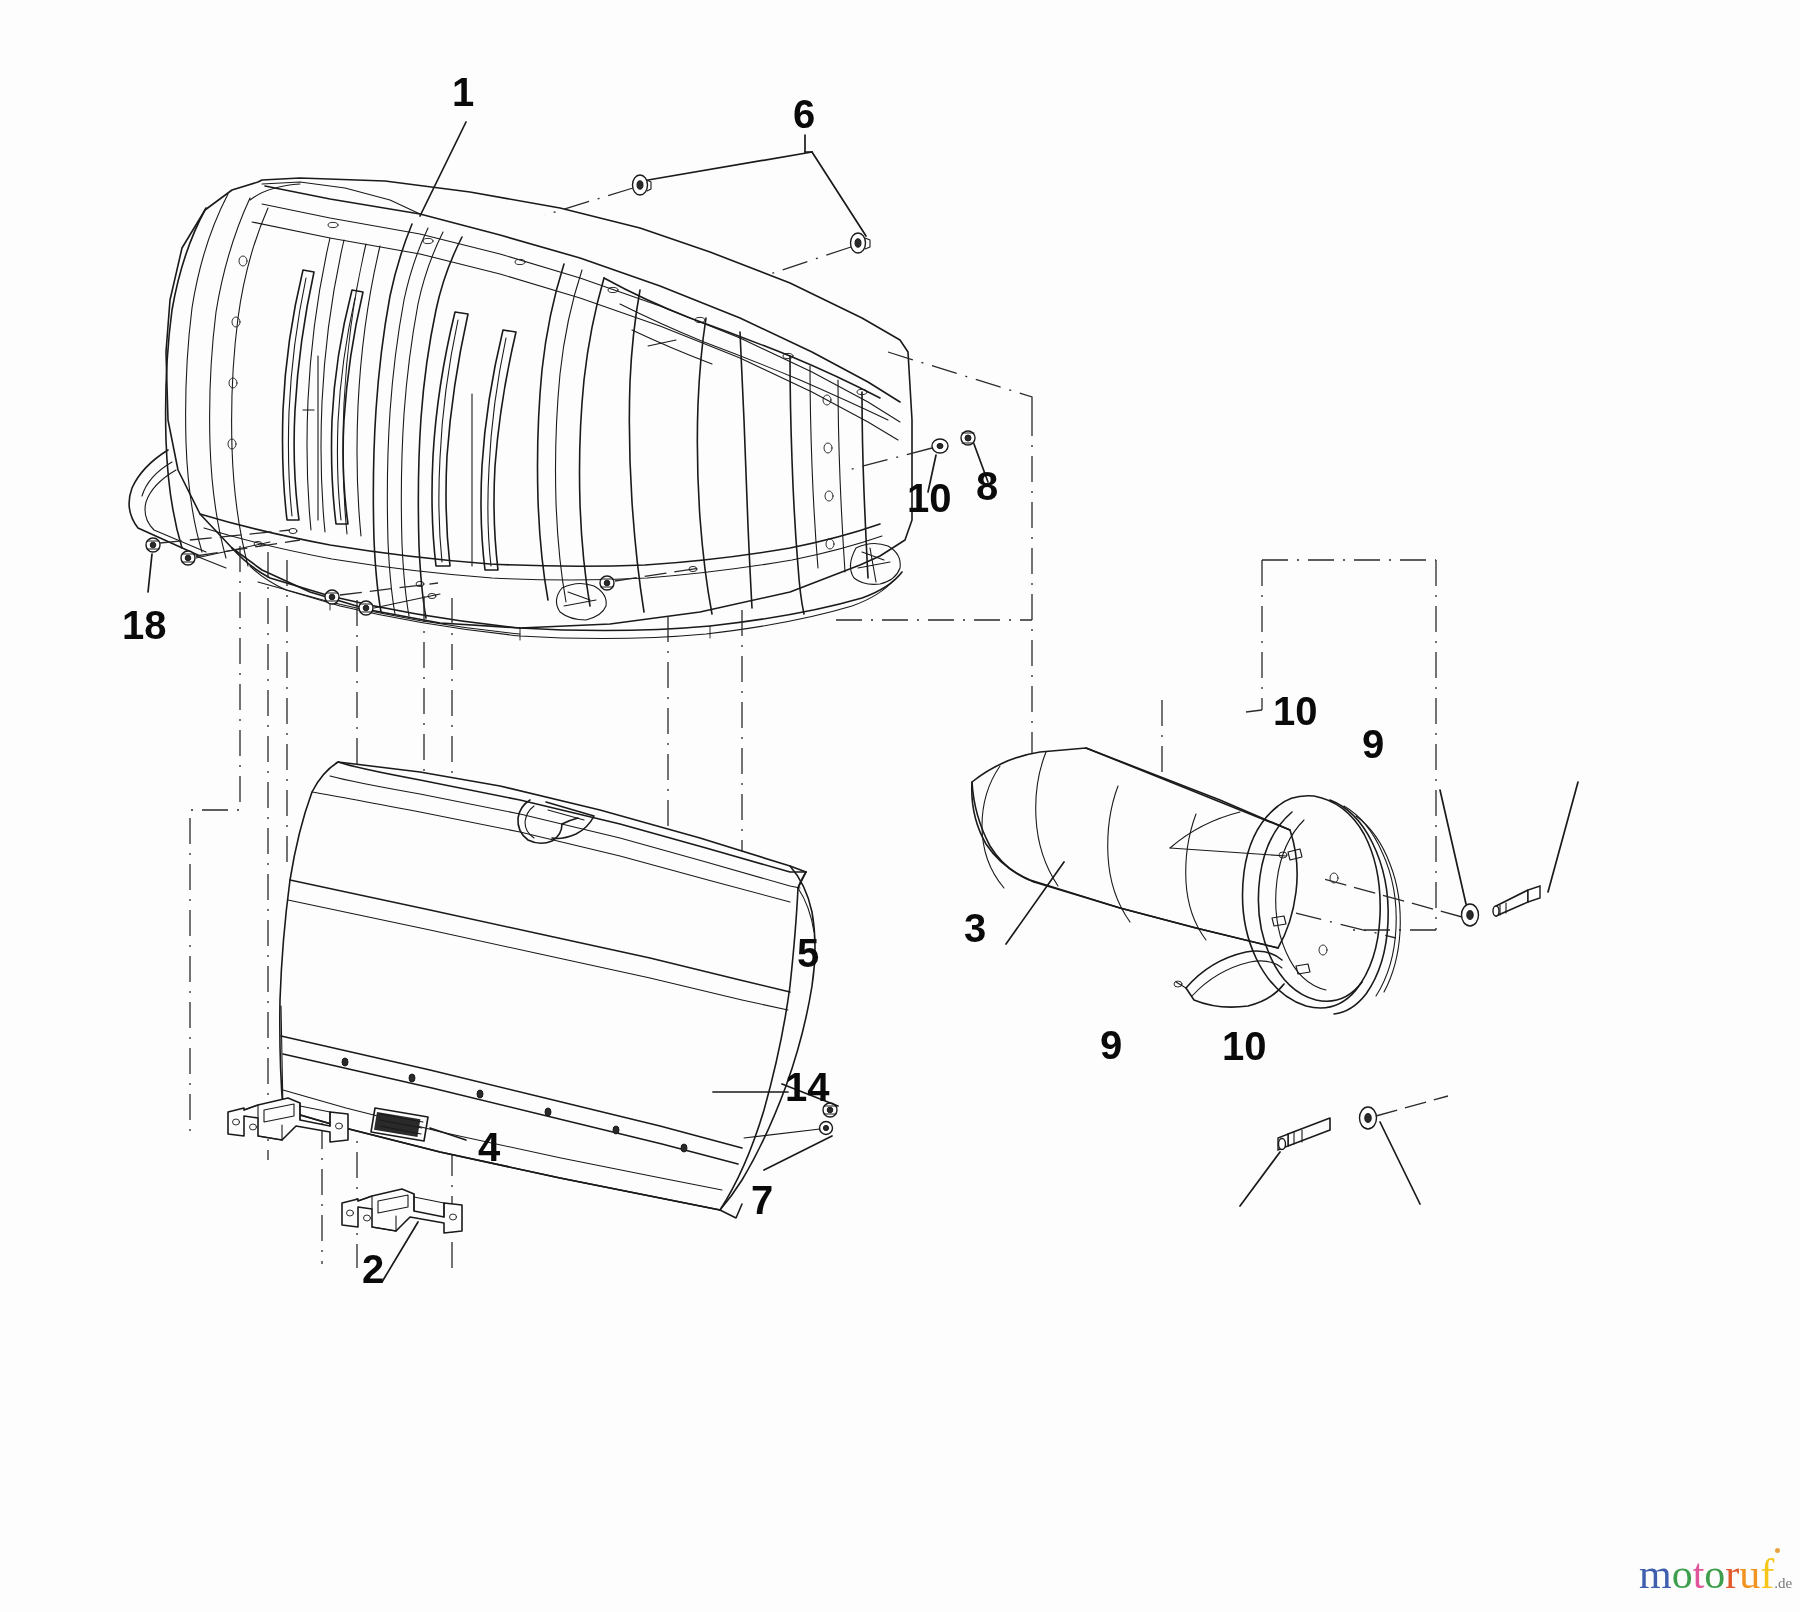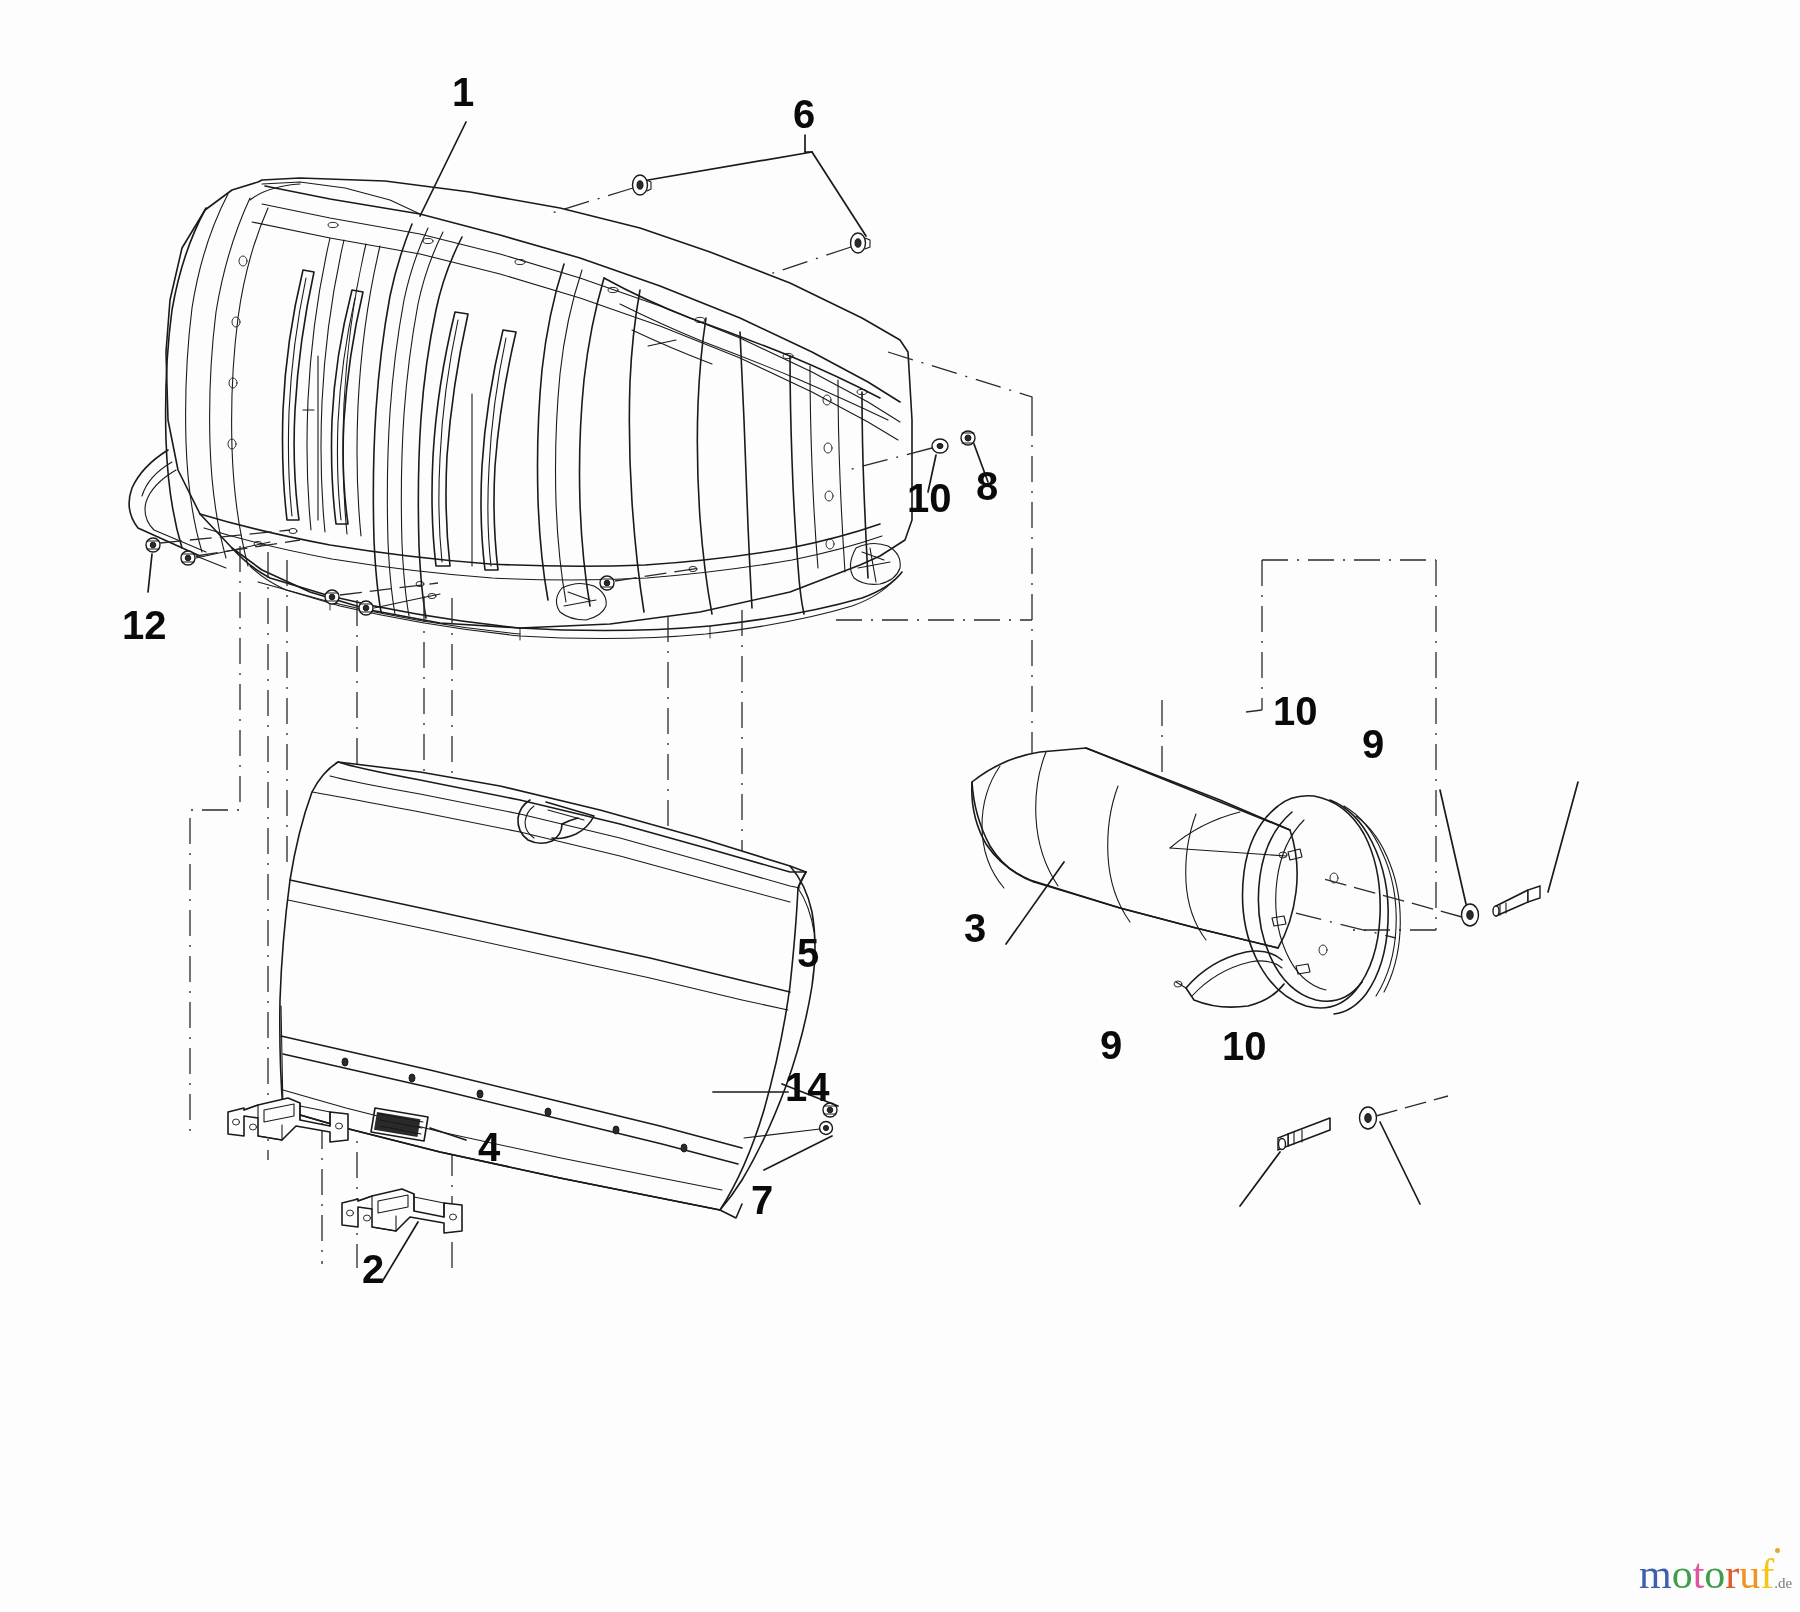--- a/index.html
+++ b/index.html
@@ -495,21 +495,21 @@
 
     <g>
       <path class="ldr" d="M466,122 L420,216"></path>
     </g>
   </svg>
 
   <div class="callout" style="left:452px; top:72px;">1</div>
   <div class="callout" style="left:793px; top:94px;">6</div>
   <div class="callout" style="left:976px; top:466px;">8</div>
   <div class="callout" style="left:907px; top:478px;">10</div>
-  <div class="callout" style="left:122px; top:605px;">12</div>
+  <div class="callout" style="left:122px; top:605px;">18</div>
   <div class="callout" style="left:1273px; top:691px;">10</div>
   <div class="callout" style="left:1362px; top:724px;">9</div>
   <div class="callout" style="left:964px; top:908px;">3</div>
   <div class="callout" style="left:797px; top:933px;">5</div>
   <div class="callout" style="left:1100px; top:1025px;">9</div>
   <div class="callout" style="left:1222px; top:1026px;">10</div>
   <div class="callout" style="left:785px; top:1067px;">14</div>
   <div class="callout" style="left:478px; top:1127px;">4</div>
   <div class="callout" style="left:751px; top:1180px;">7</div>
   <div class="callout" style="left:362px; top:1249px;">2</div>

